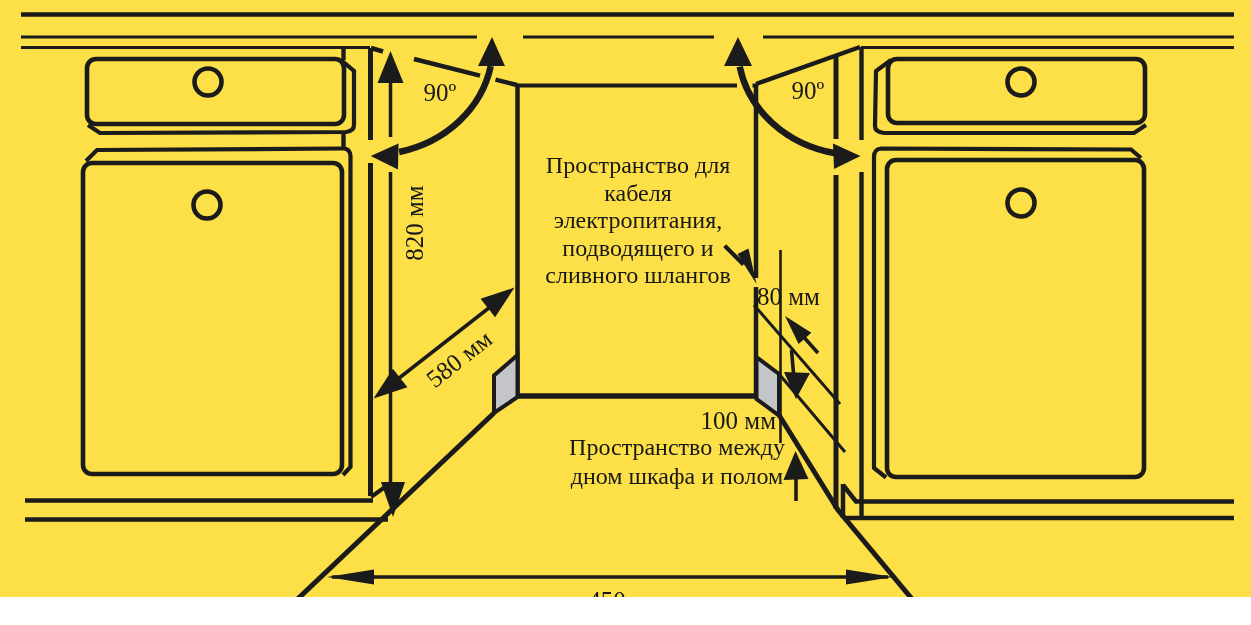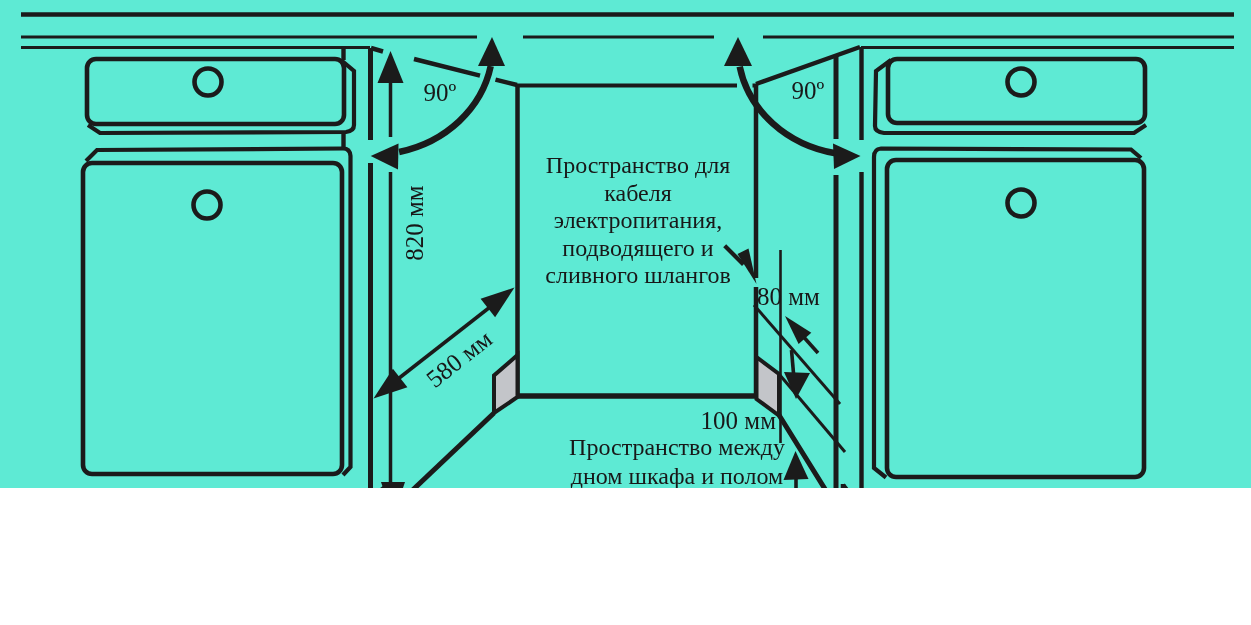--- a/index.html
+++ b/index.html
@@ -1,16 +1,16 @@
 <!DOCTYPE html>
 <html><head>
 <meta charset="utf-8">
 <style>
 html,body{margin:0;padding:0;background:#fff;}
-#wrap{width:1251px;height:488px;position:relative;overflow:hidden;background:#5eead4;}
+#wrap{width:1251px;height:597px;position:relative;overflow:hidden;background:#fde047;}
 svg{display:block;}
 text{font-family:"Liberation Serif", serif;fill:#181818;}
 </style>
 </head>
 <body>
 <div id="wrap">
 <svg width="1251" height="625" viewBox="0 0 1251 625" xmlns="http://www.w3.org/2000/svg">
 <g fill="none" stroke="#1b1b1b" stroke-linecap="butt">
 
 <line x1="21" y1="14.5" x2="1234" y2="14.5" stroke-width="4.4"></line>

